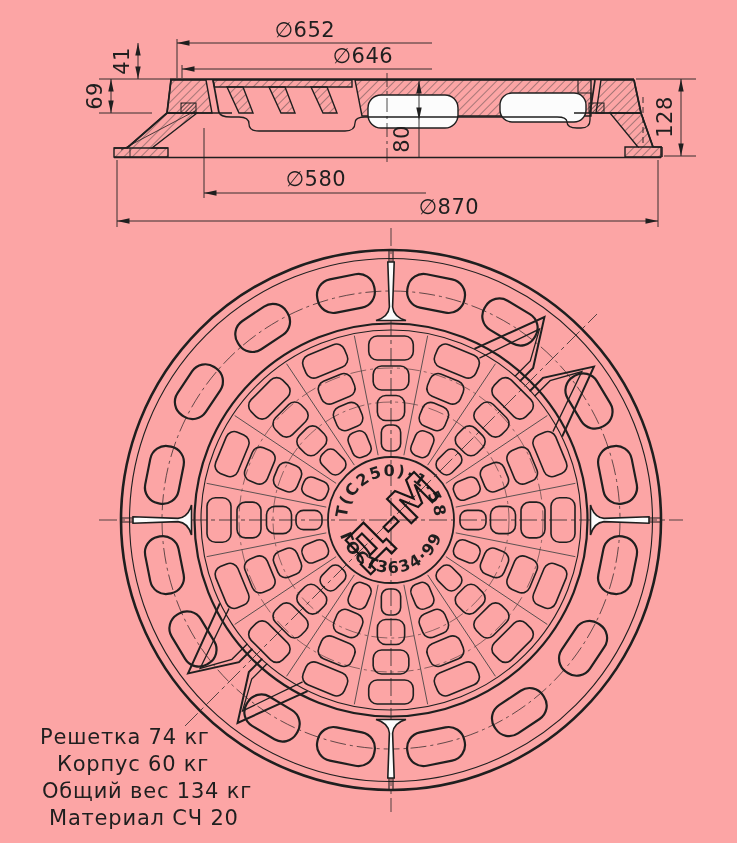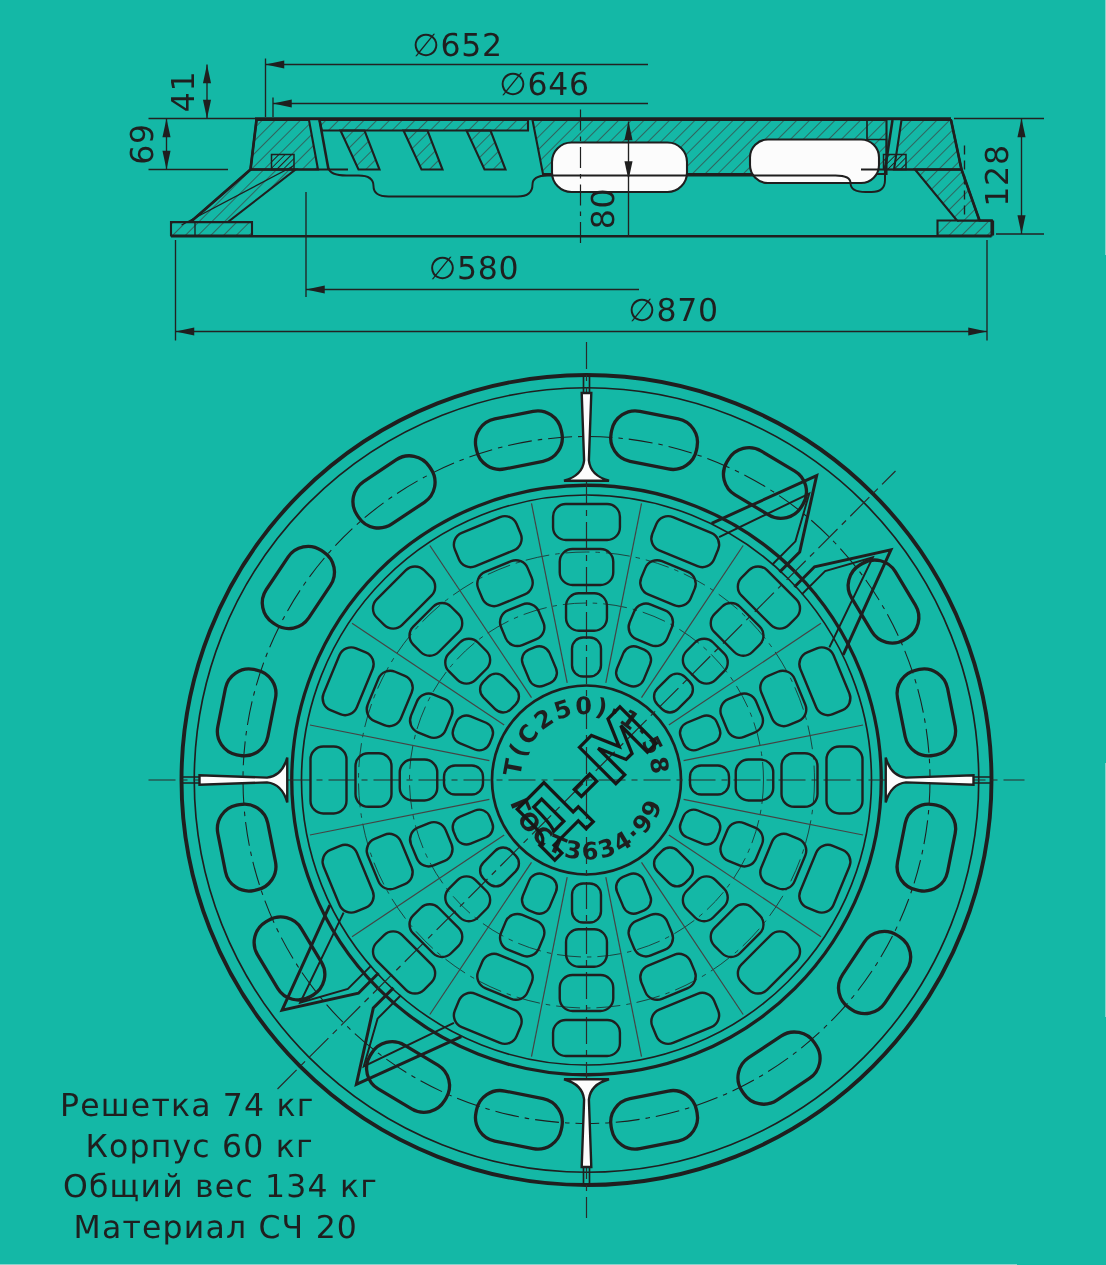--- a/index.html
+++ b/index.html
@@ -1,16 +1,16 @@
 <!DOCTYPE html>
 <html><head>
 <meta charset="utf-8">
 <style>
   html,body{margin:0;padding:0;background:#e8e8e8;}
-  .page{position:relative;width:737px;height:843px;background:#14b8a6;overflow:hidden;
+  .page{position:relative;width:737px;height:843px;background:#fca5a5;overflow:hidden;
         font-family:"DejaVu Sans",sans-serif;}
   svg{position:absolute;left:0;top:0;}
   text{fill:#1f1f1f;}
   .dimtxt{font-size:21px;letter-spacing:0.5px;}
   .note{font-size:21px;letter-spacing:0.8px;}
   .arctxt{font-size:16px;font-weight:bold;letter-spacing:1.5px;}
   .logotxt{font-size:47px;font-weight:bold;fill:none;stroke:#161616;stroke-width:2.2px;letter-spacing:1px;}
 </style>
 </head>
 <body>

